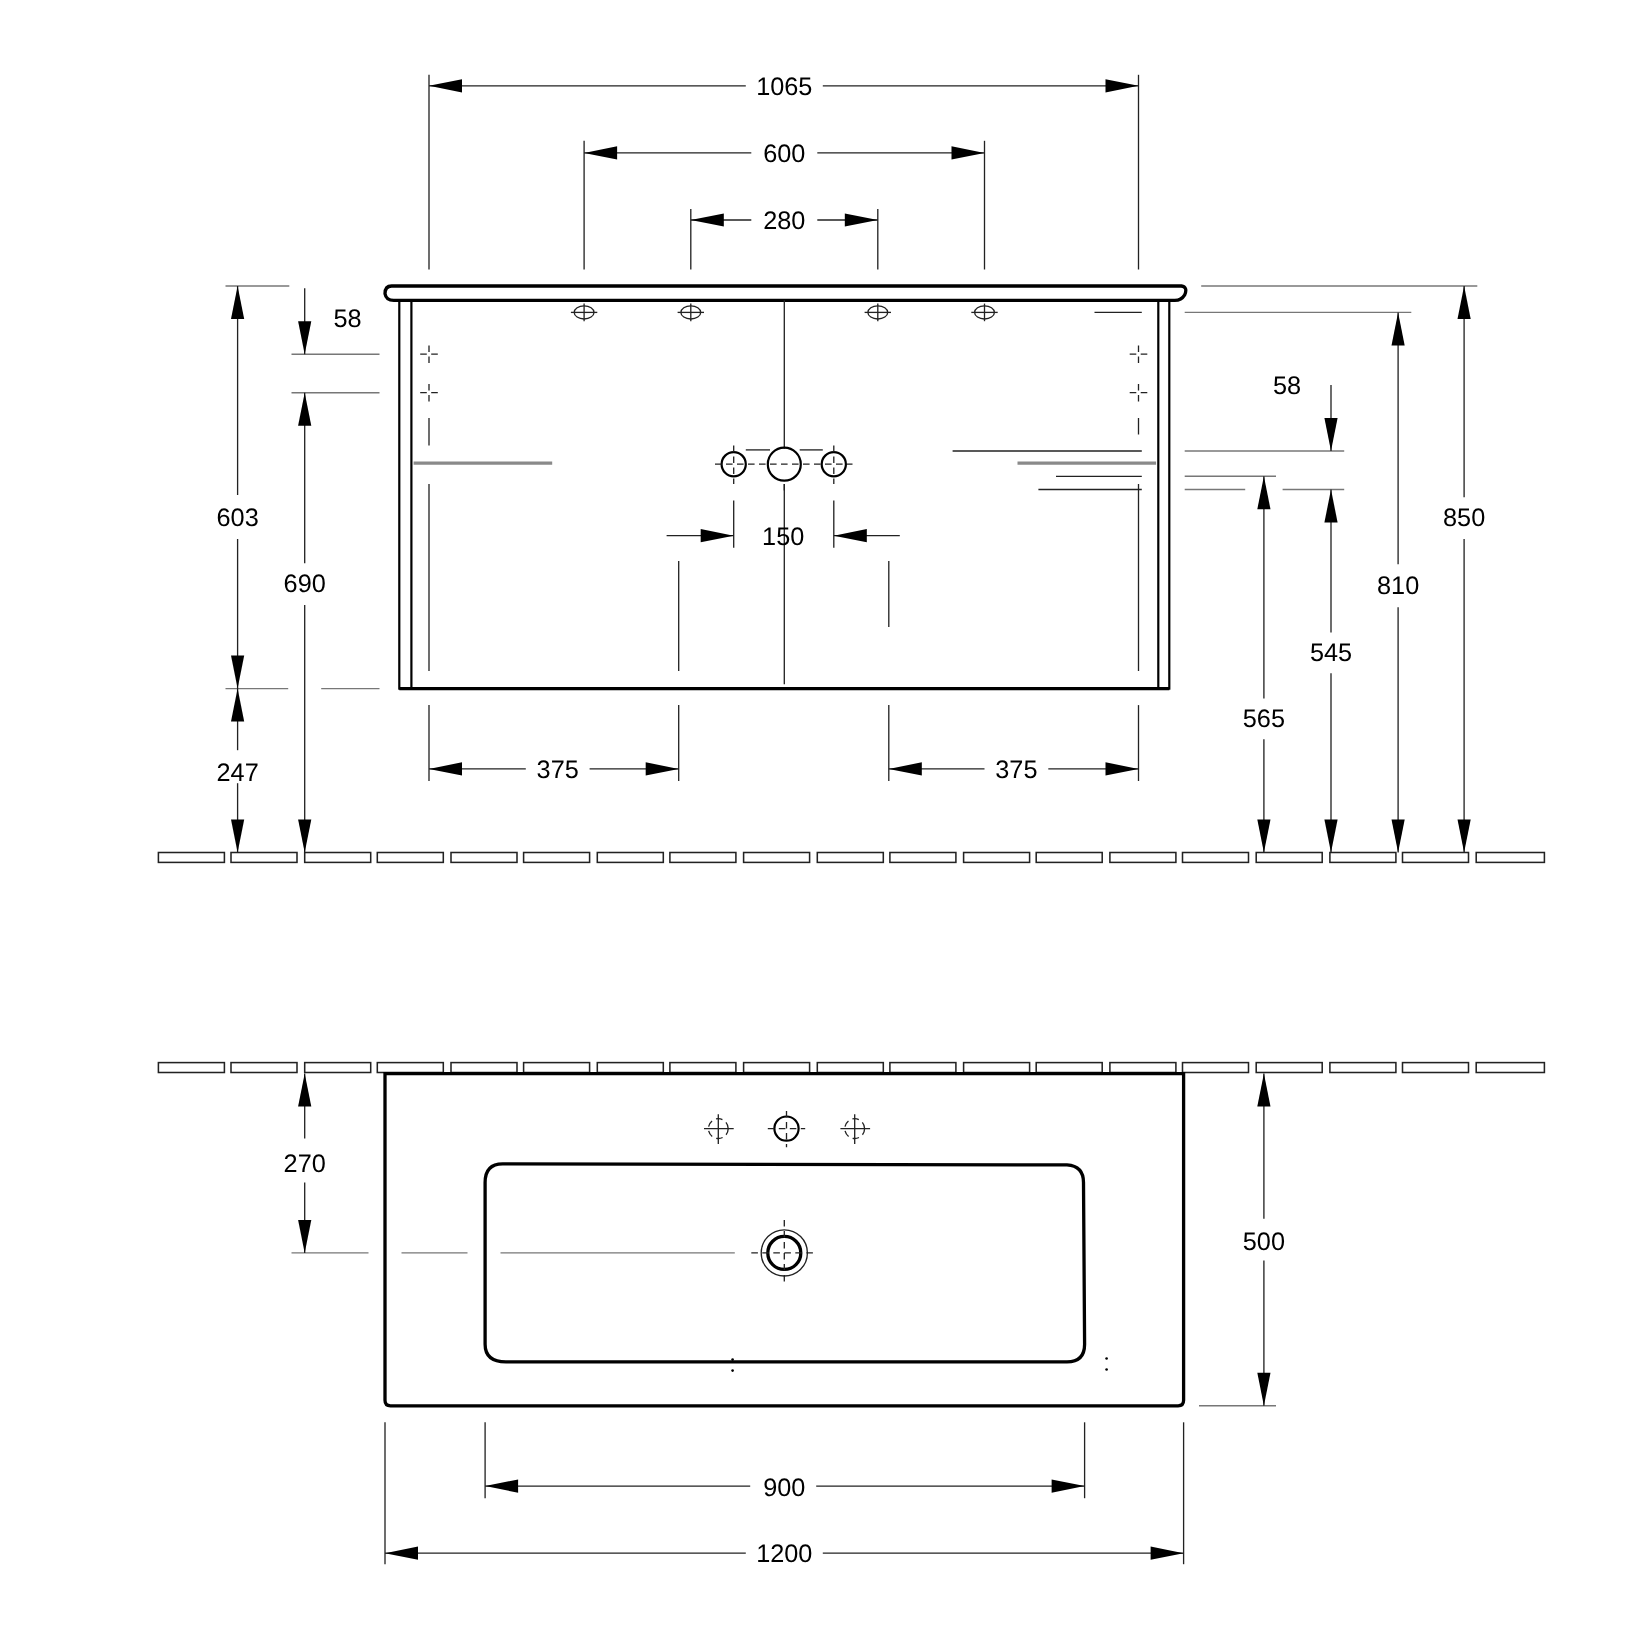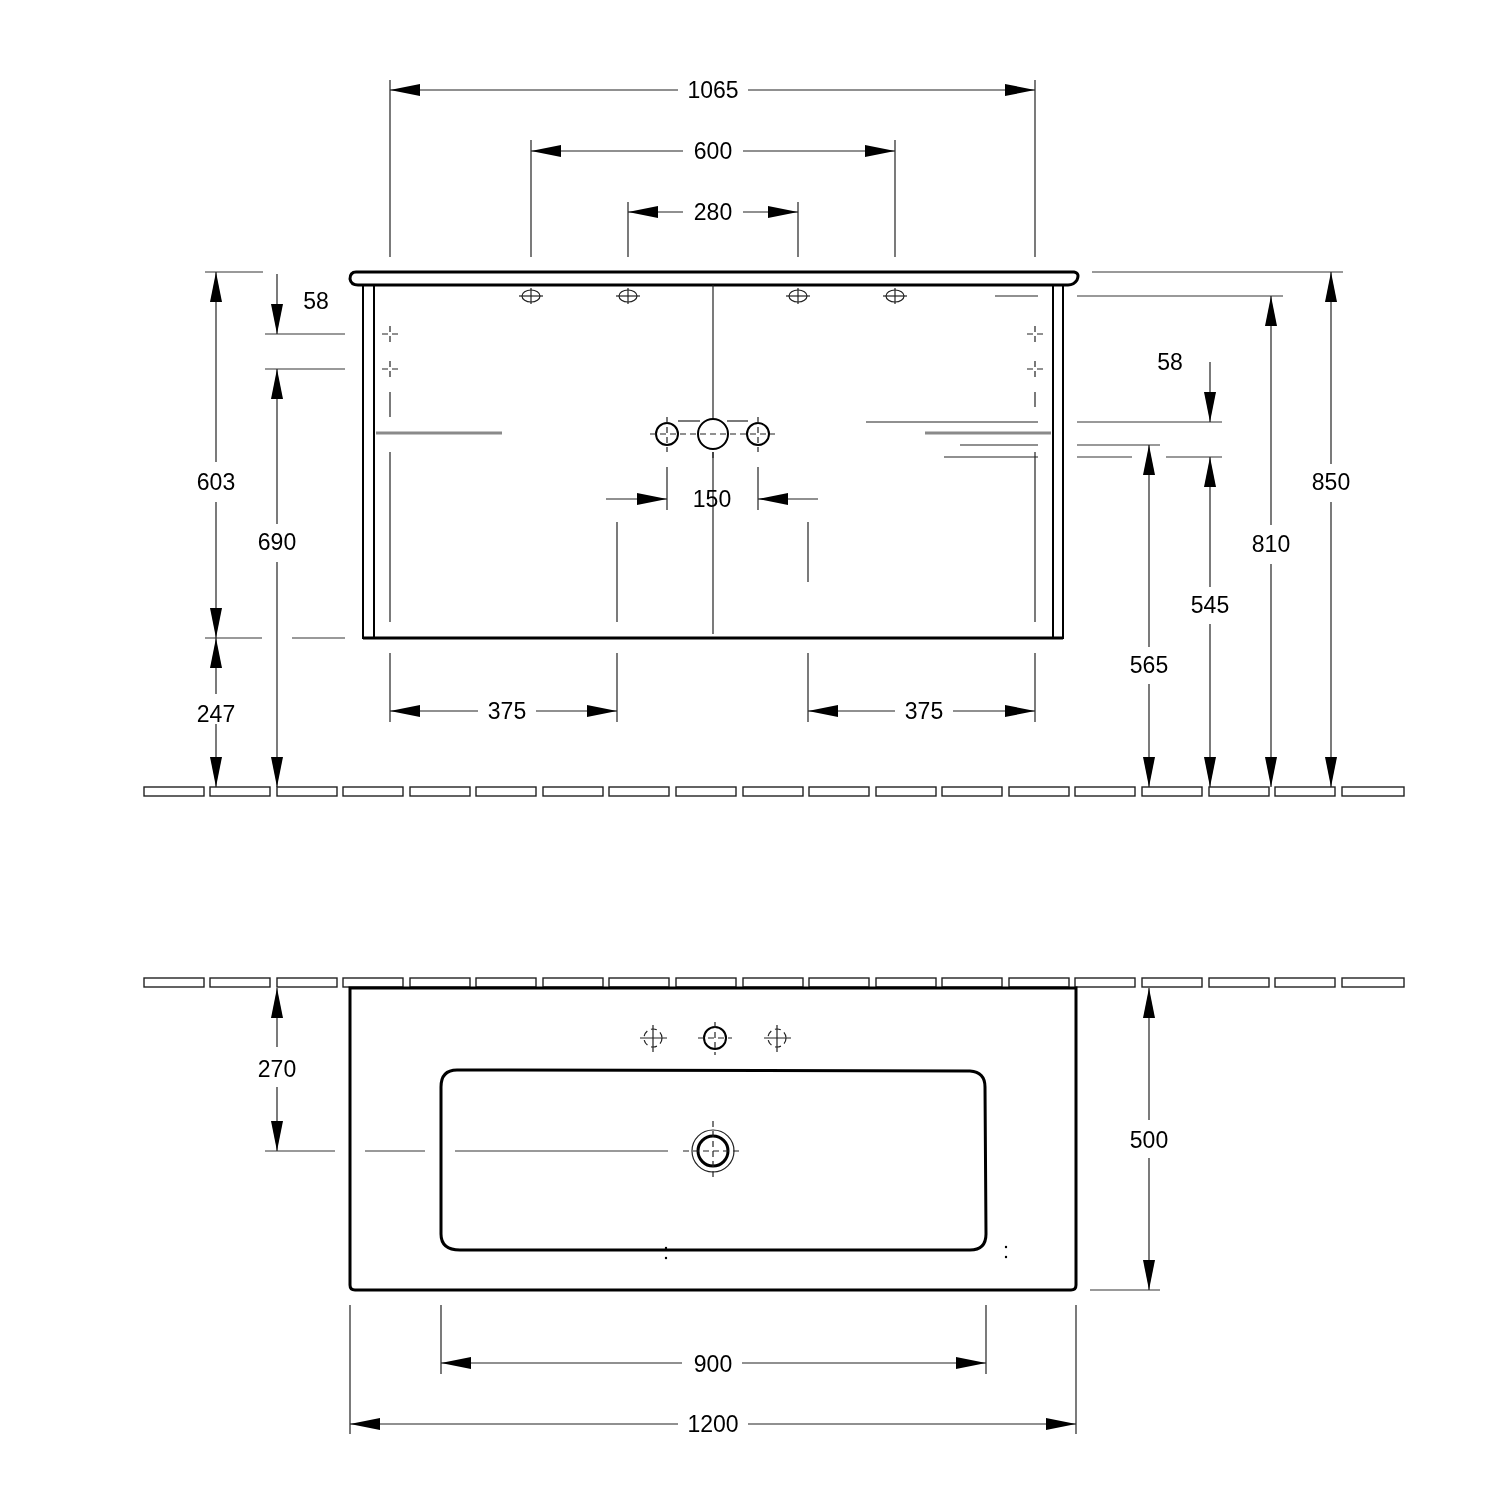--- a/index.html
+++ b/index.html
@@ -1,17 +1,17 @@
 <!DOCTYPE html>
 <html><head>
 <meta charset="utf-8">
 <style>
   html, body { margin:0; padding:0; background:#ffffff; }
   body { width:1500px; height:1500px; overflow:hidden; }
-  #canvas { position:absolute; left:0; top:0; width:1500px; height:1312px;margin-top:12px; }
+  #canvas { position:absolute; left:0; top:0; width:1500px; height:1312px; }
   svg text { font-family: "Liberation Sans", "DejaVu Sans", sans-serif; font-size:23px; fill:#000; }
   .thick { stroke:#000; stroke-width:3; fill:none; }
   .med { stroke:#000; stroke-width:2; fill:none; }
   .thin { stroke:#222; stroke-width:1.2; fill:none; }
   .gray { stroke:#777; stroke-width:1.3; fill:none; }
   .shade { stroke:#8a8a8a; stroke-width:3; fill:none; }
   .dash { stroke:#222; stroke-width:1.2; fill:none; stroke-dasharray:6 4; }
   .tile { stroke:#222; stroke-width:1.4; fill:#fff; }
   .arrow { fill:#000; stroke:none; }
 </style>

